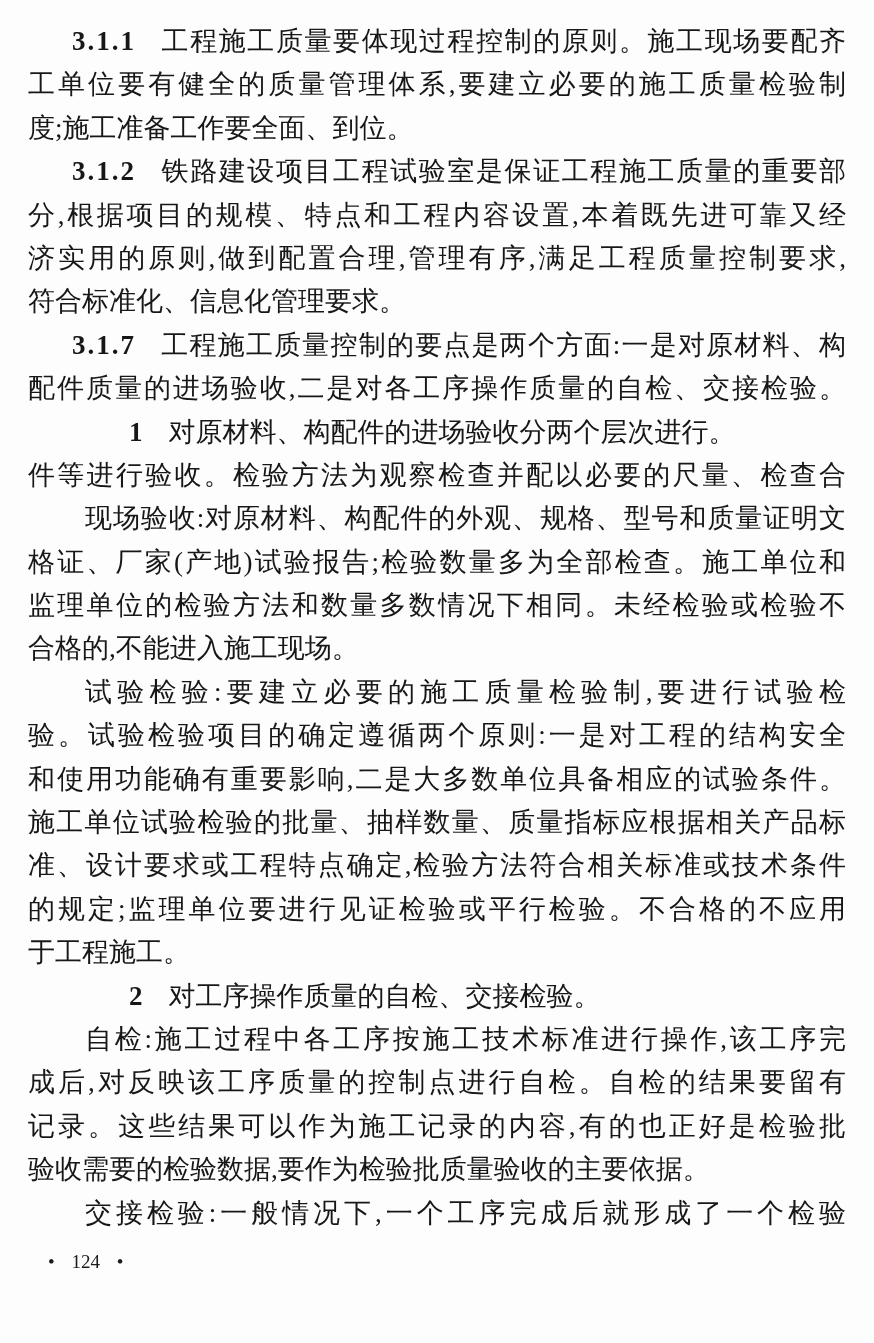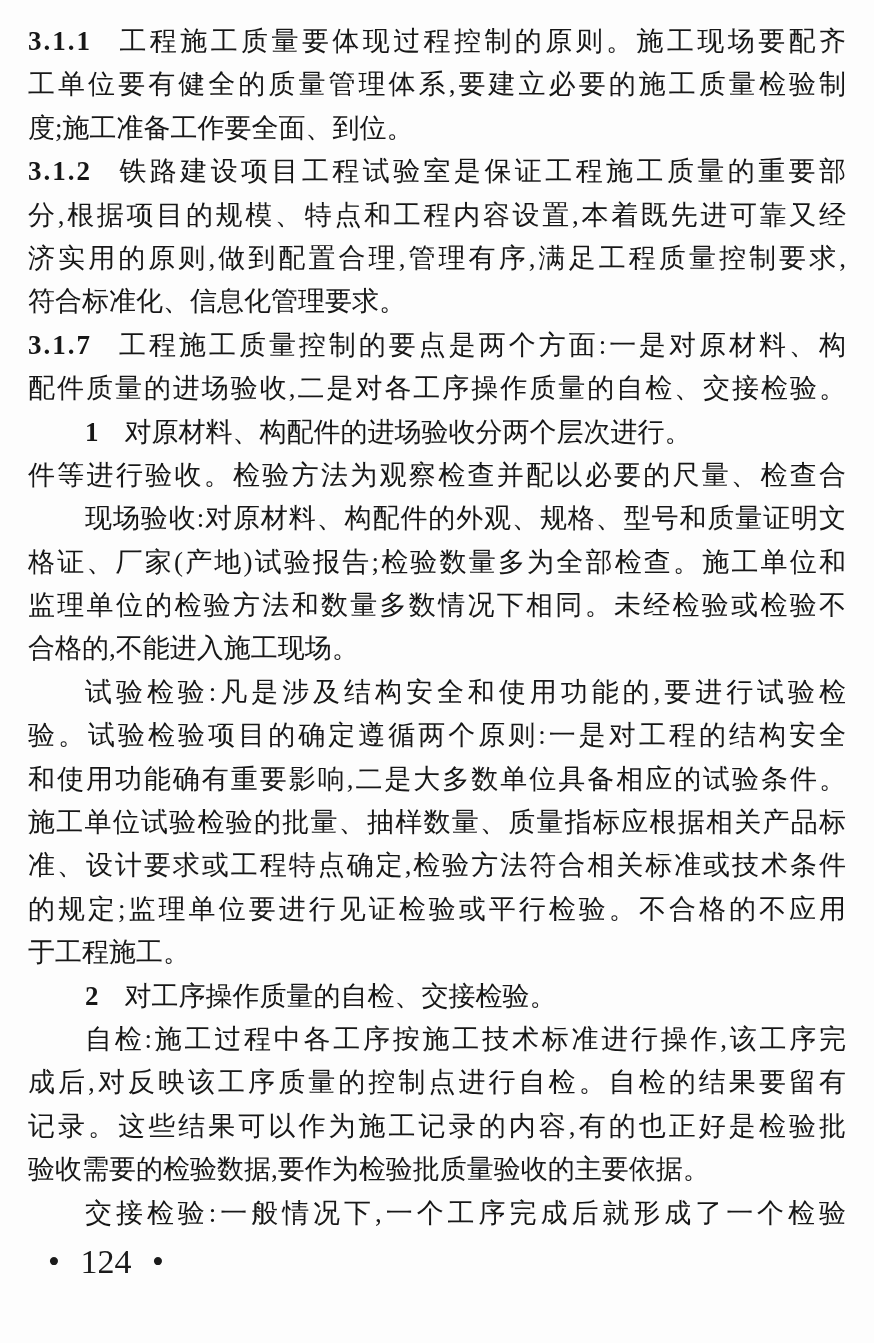--- a/index.html
+++ b/index.html
@@ -24,25 +24,26 @@
     text-align-last: justify;
     overflow: visible;
   }
   .line.nofill { text-align-last: left; }
   .line.indent { padding-left: 57px; }
   .num {
     font-weight: 700;
     letter-spacing: 2px;
     margin-right: 24px;
     font-style: normal;
+    margin-left: 44px;
   }
   .footer {
     margin-top: 10px;
     padding-left: 20px;
-    font-size: 34px;
+    font-size: 19px;
     line-height: 34px;
     word-spacing: 12px;
     text-align: left;
     color: #1b1b1b;
   }
 </style>
 </head>
 <body>
 
 <div class="page">
@@ -66,21 +67,21 @@
         <div class="line nofill indent"><b class="num">1</b><span>对原材料、构配件的进场验收分两个层次进行。</span></div>
       </div>
       <div class="para">
         <div class="line"><span>件等进行验收。检验方法为观察检查并配以必要的尺量、检查合</span></div>
         <div class="line indent"><span>现场验收:对原材料、构配件的外观、规格、型号和质量证明文</span></div>
         <div class="line"><span>格证、厂家(产地)试验报告;检验数量多为全部检查。施工单位和</span></div>
         <div class="line"><span>监理单位的检验方法和数量多数情况下相同。未经检验或检验不</span></div>
         <div class="line nofill"><span>合格的,不能进入施工现场。</span></div>
       </div>
       <div class="para">
-        <div class="line indent"><span>试验检验:凡是涉及结构安全和使用功能的,要进行试验检</span></div>
+        <div class="line indent"><span>试验检验:要建立必要的施工质量检验制,要进行试验检</span></div>
         <div class="line"><span>验。试验检验项目的确定遵循两个原则:一是对工程的结构安全</span></div>
         <div class="line"><span>和使用功能确有重要影响,二是大多数单位具备相应的试验条件。</span></div>
         <div class="line"><span>施工单位试验检验的批量、抽样数量、质量指标应根据相关产品标</span></div>
         <div class="line"><span>准、设计要求或工程特点确定,检验方法符合相关标准或技术条件</span></div>
         <div class="line"><span>的规定;监理单位要进行见证检验或平行检验。不合格的不应用</span></div>
         <div class="line nofill"><span>于工程施工。</span></div>
       </div>
       <div class="para">
         <div class="line nofill indent"><b class="num">2</b><span>对工序操作质量的自检、交接检验。</span></div>
       </div>

